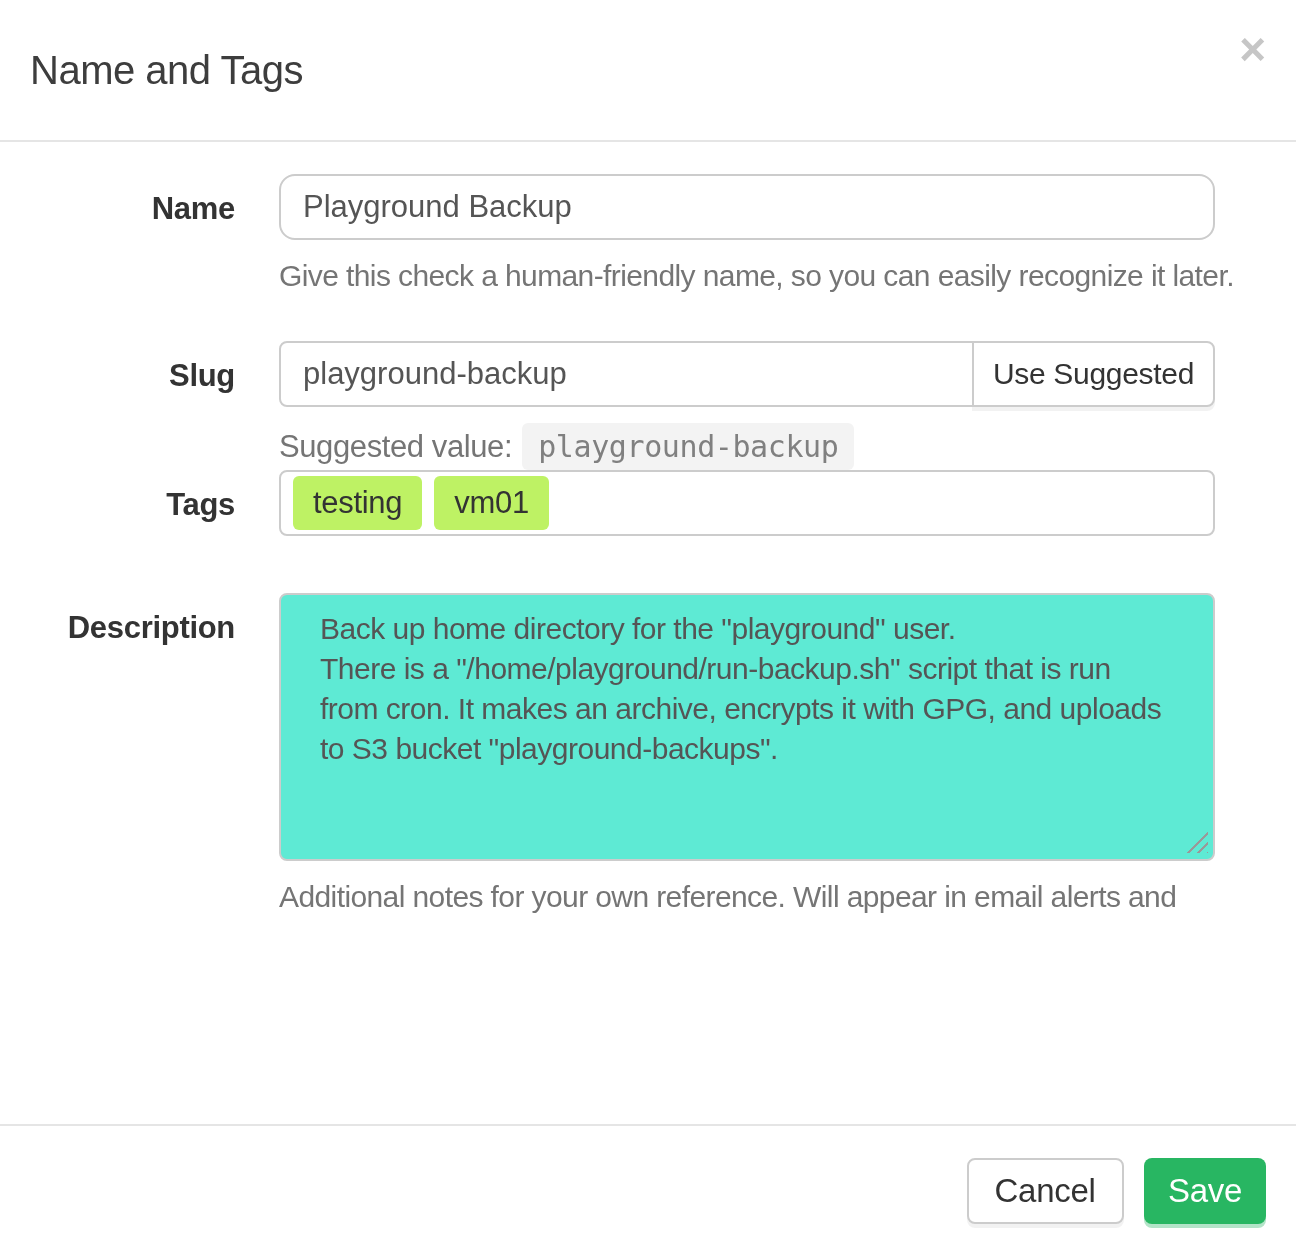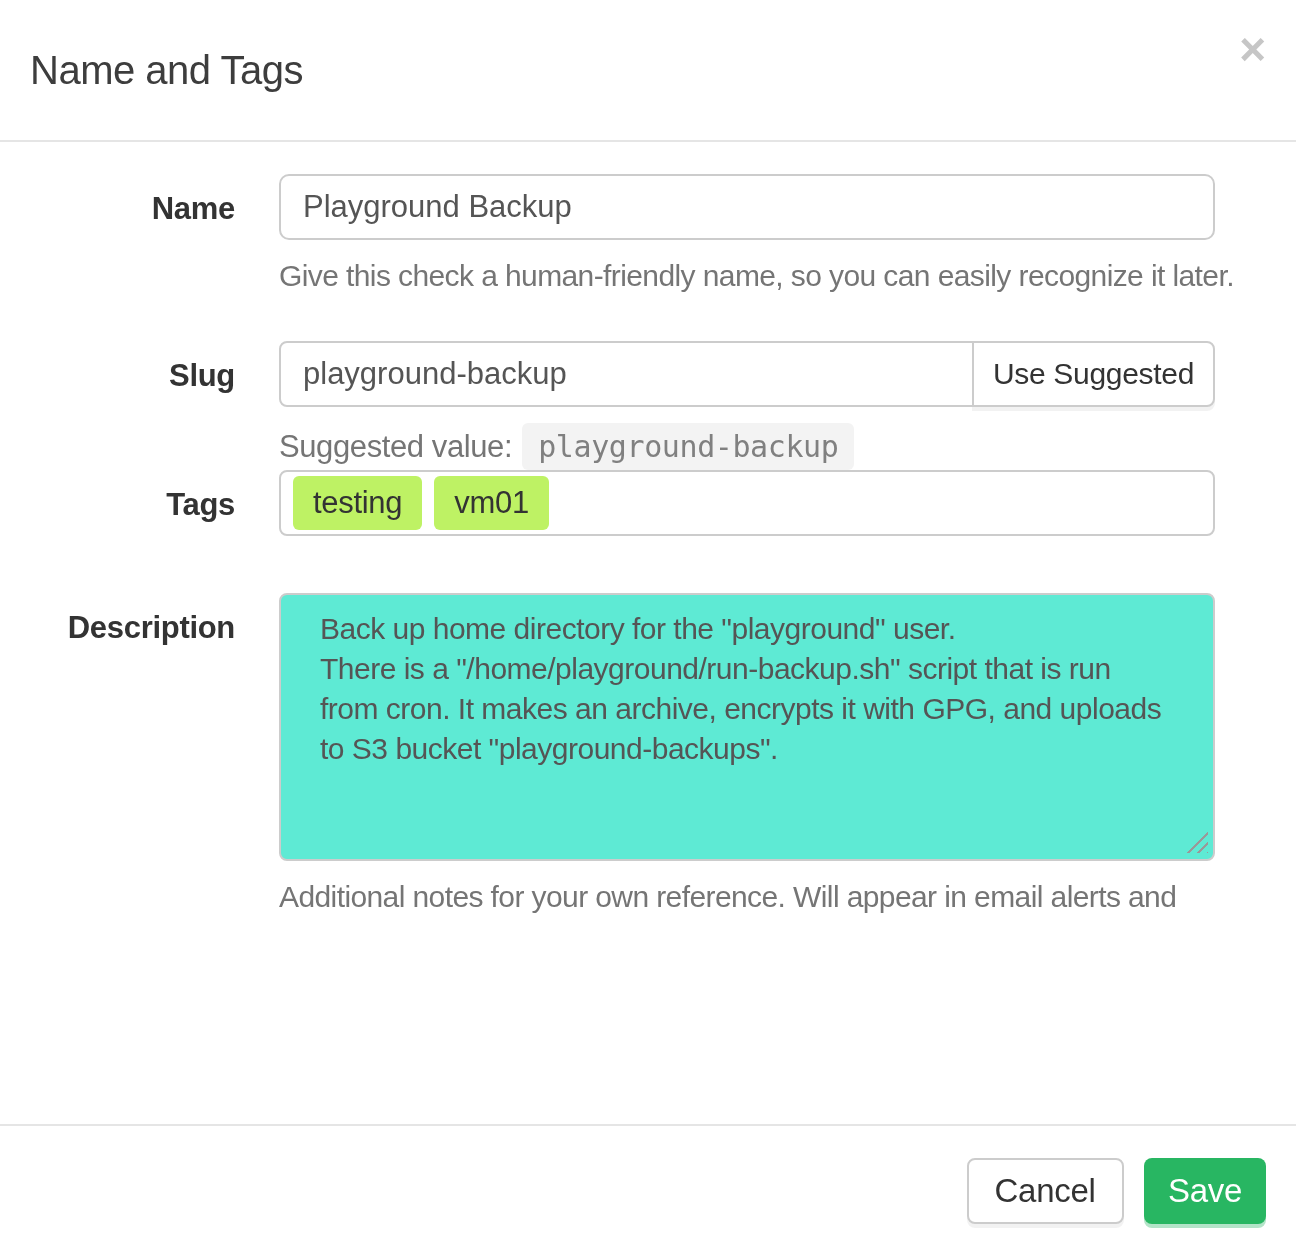--- a/index.html
+++ b/index.html
@@ -24,21 +24,21 @@
   
   .modal-body { padding: 0 81px 0 30px; flex: 1; }
   .form-row { display: flex; align-items: flex-start; }
   .label-col {
     flex: 0 0 249px; text-align: right; padding: 17px 44px 0 0;
     font-size: 31px; font-weight: 700; color: #333; letter-spacing: -0.3px;
   }
   .control-col { flex: 1 1 auto; min-width: 0; }
 
   .text-input {
-    width: 100%; height: 66px; border: 2px solid #cccccc; border-radius: 10px;
+    width: 100%; height: 66px; border: 2px solid #cccccc; border-radius: 16px;
     font-family: "Liberation Sans", sans-serif; font-size: 31px; color: #555;
     padding: 0 22px; outline: none; background: #fff;
   }
 
   .help {
     margin-top: 16px; font-size: 30px; line-height: 40px; color: #757575; letter-spacing: -0.6px;
   }
   .help.oneline { white-space: nowrap; }
 
   .row-name { margin-top: 32px; }

